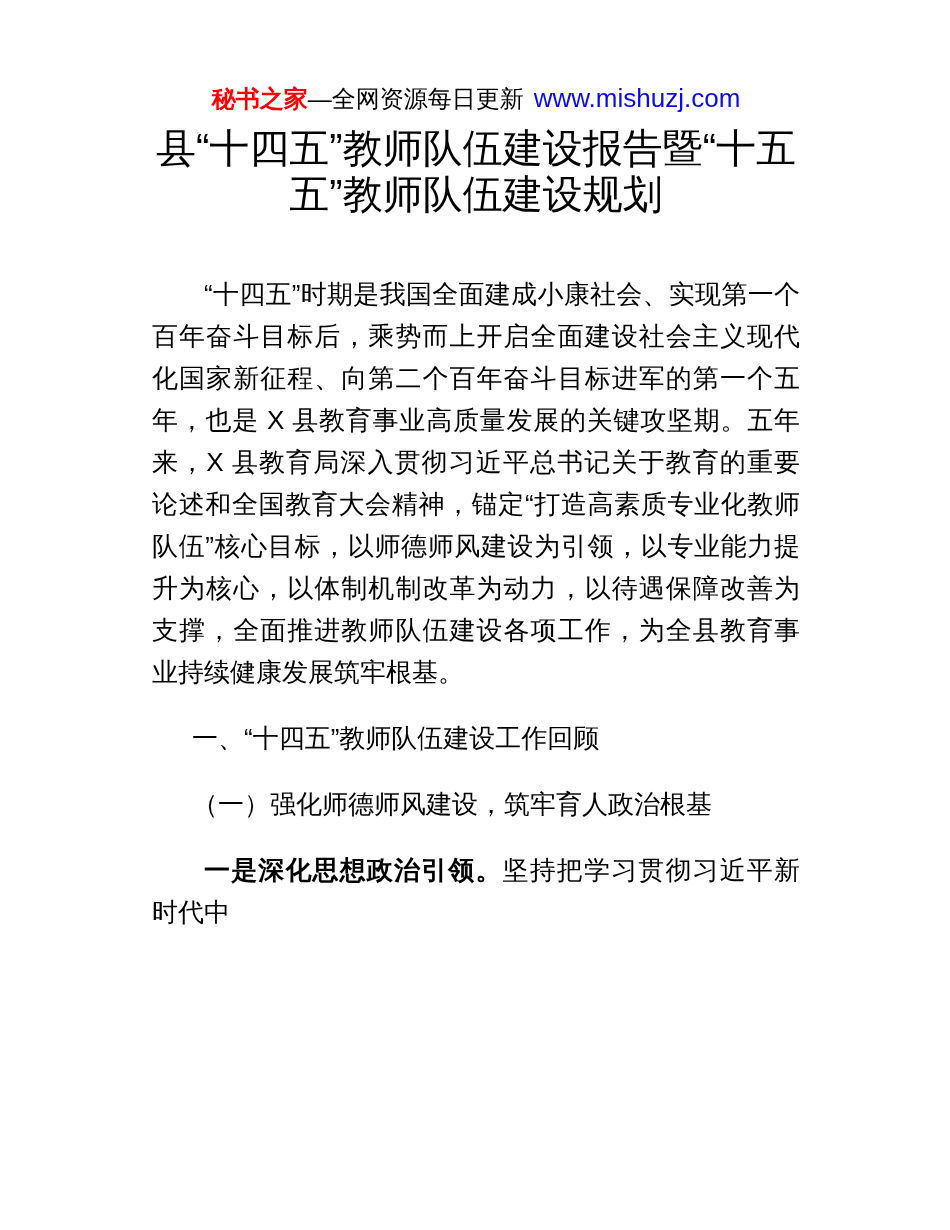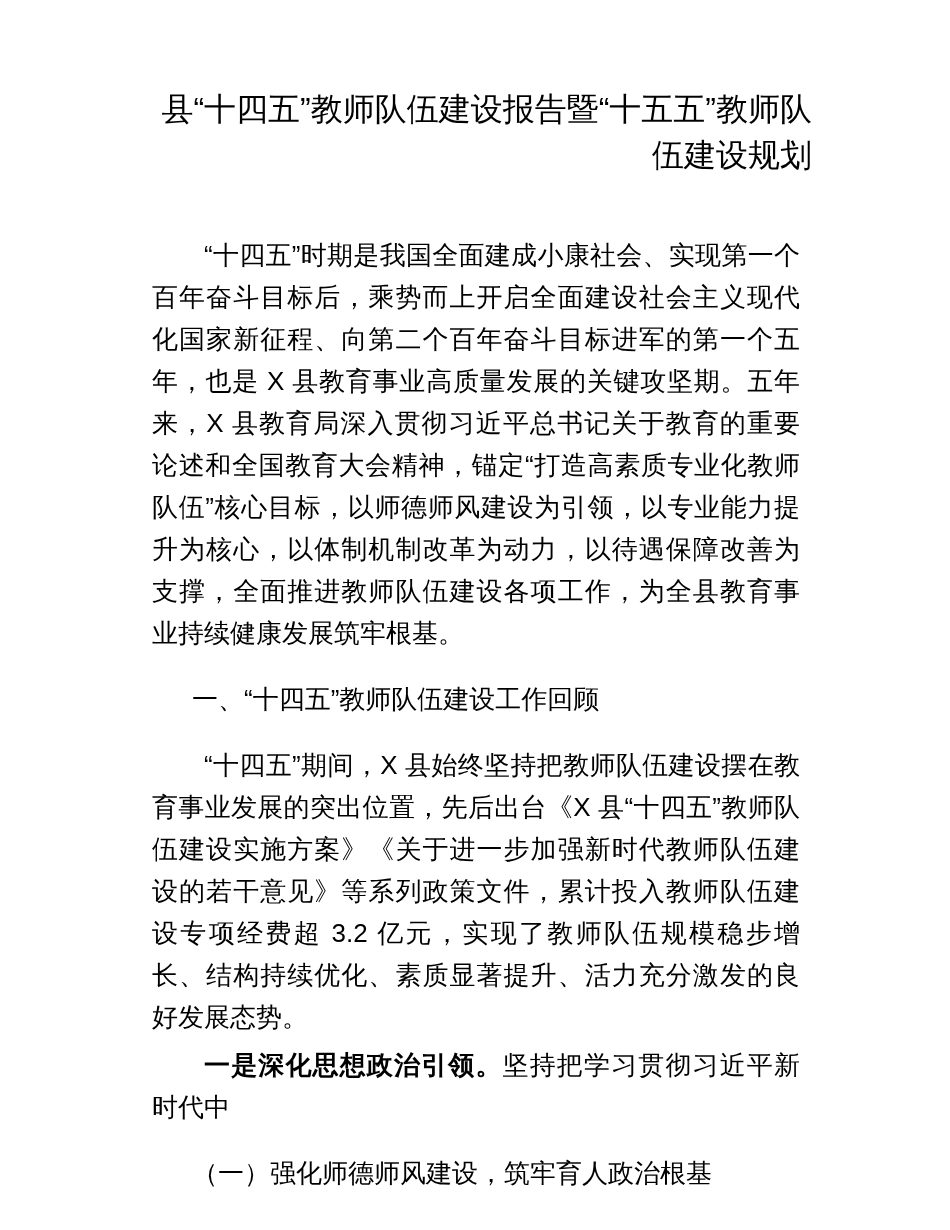--- a/index.html
+++ b/index.html
@@ -36,24 +36,24 @@
     font-weight: normal;
   }
   .site-url {
     text-decoration: none;
     margin-left: 10px;
     font-size: 26px;
     cursor: pointer;
   }
   
   .doc-title {
-    font-size: 32px;
+    font-size: 40px;
     font-weight: normal;
     line-height: 46px;
-    text-align: right;
+    text-align: center;
     margin: 4px 0 56px 0;
   }
   
   .para {
     font-size: 26px;
     line-height: 42px;
     margin: 6px 12px;
     text-indent: 2em;
     text-align: justify;
     text-justify: inter-ideograph;
@@ -63,26 +63,28 @@
   }
   .para-lead {
     font-weight: bold;
   }
 </style>
 </head>
 <body>
 
 <div class="page">
 
+  <div class="site-header">
+    <span class="site-name" style="color: rgb(255, 0, 0);">秘书之家</span><span class="site-tagline">—全网资源每日更新</span><a class="site-url" style="color: rgb(10, 10, 240);">www.mishuzj.com</a>
+  </div>
 
   <h1 class="doc-title">县“十四五”教师队伍建设报告暨“十五五”教师队伍建设规划</h1>
 
   <p class="para">“十四五”时期是我国全面建成小康社会、实现第一个百年奋斗目标后，乘势而上开启全面建设社会主义现代化国家新征程、向第二个百年奋斗目标进军的第一个五年，也是 X 县教育事业高质量发展的关键攻坚期。五年来，X 县教育局深入贯彻习近平总书记关于教育的重要论述和全国教育大会精神，锚定“打造高素质专业化教师队伍”核心目标，以师德师风建设为引领，以专业能力提升为核心，以体制机制改革为动力，以待遇保障改善为支撑，全面推进教师队伍建设各项工作，为全县教育事业持续健康发展筑牢根基。</p>
 
   <p class="para para-heading">一、“十四五”教师队伍建设工作回顾</p>
 
-  <p class="para">“十四五”期间，X 县始终坚持把教师队伍建设摆在教育事业发展的突出位置，先后出台《X 县“十四五”教师队伍建设实施方案》《关于进一步加强新时代教师队伍建设的若干意见》等系列政策文件，累计投入教师队伍建设专项经费超 3.2 亿元，实现了教师队伍规模稳步增长、结构持续优化、素质显著提升、活力充分激发的良好发展态势。</p>
+
+  <p class="para para-heading">（一）强化师德师风建设，筑牢育人政治根基</p>
 
   <p class="para"><strong class="para-lead">一是深化思想政治引领。</strong><span>坚持把学习贯彻习近平新时代中</span></p>
-
-  <p class="para para-heading">（一）强化师德师风建设，筑牢育人政治根基</p>
 
 </div>
 
 </body></html>

